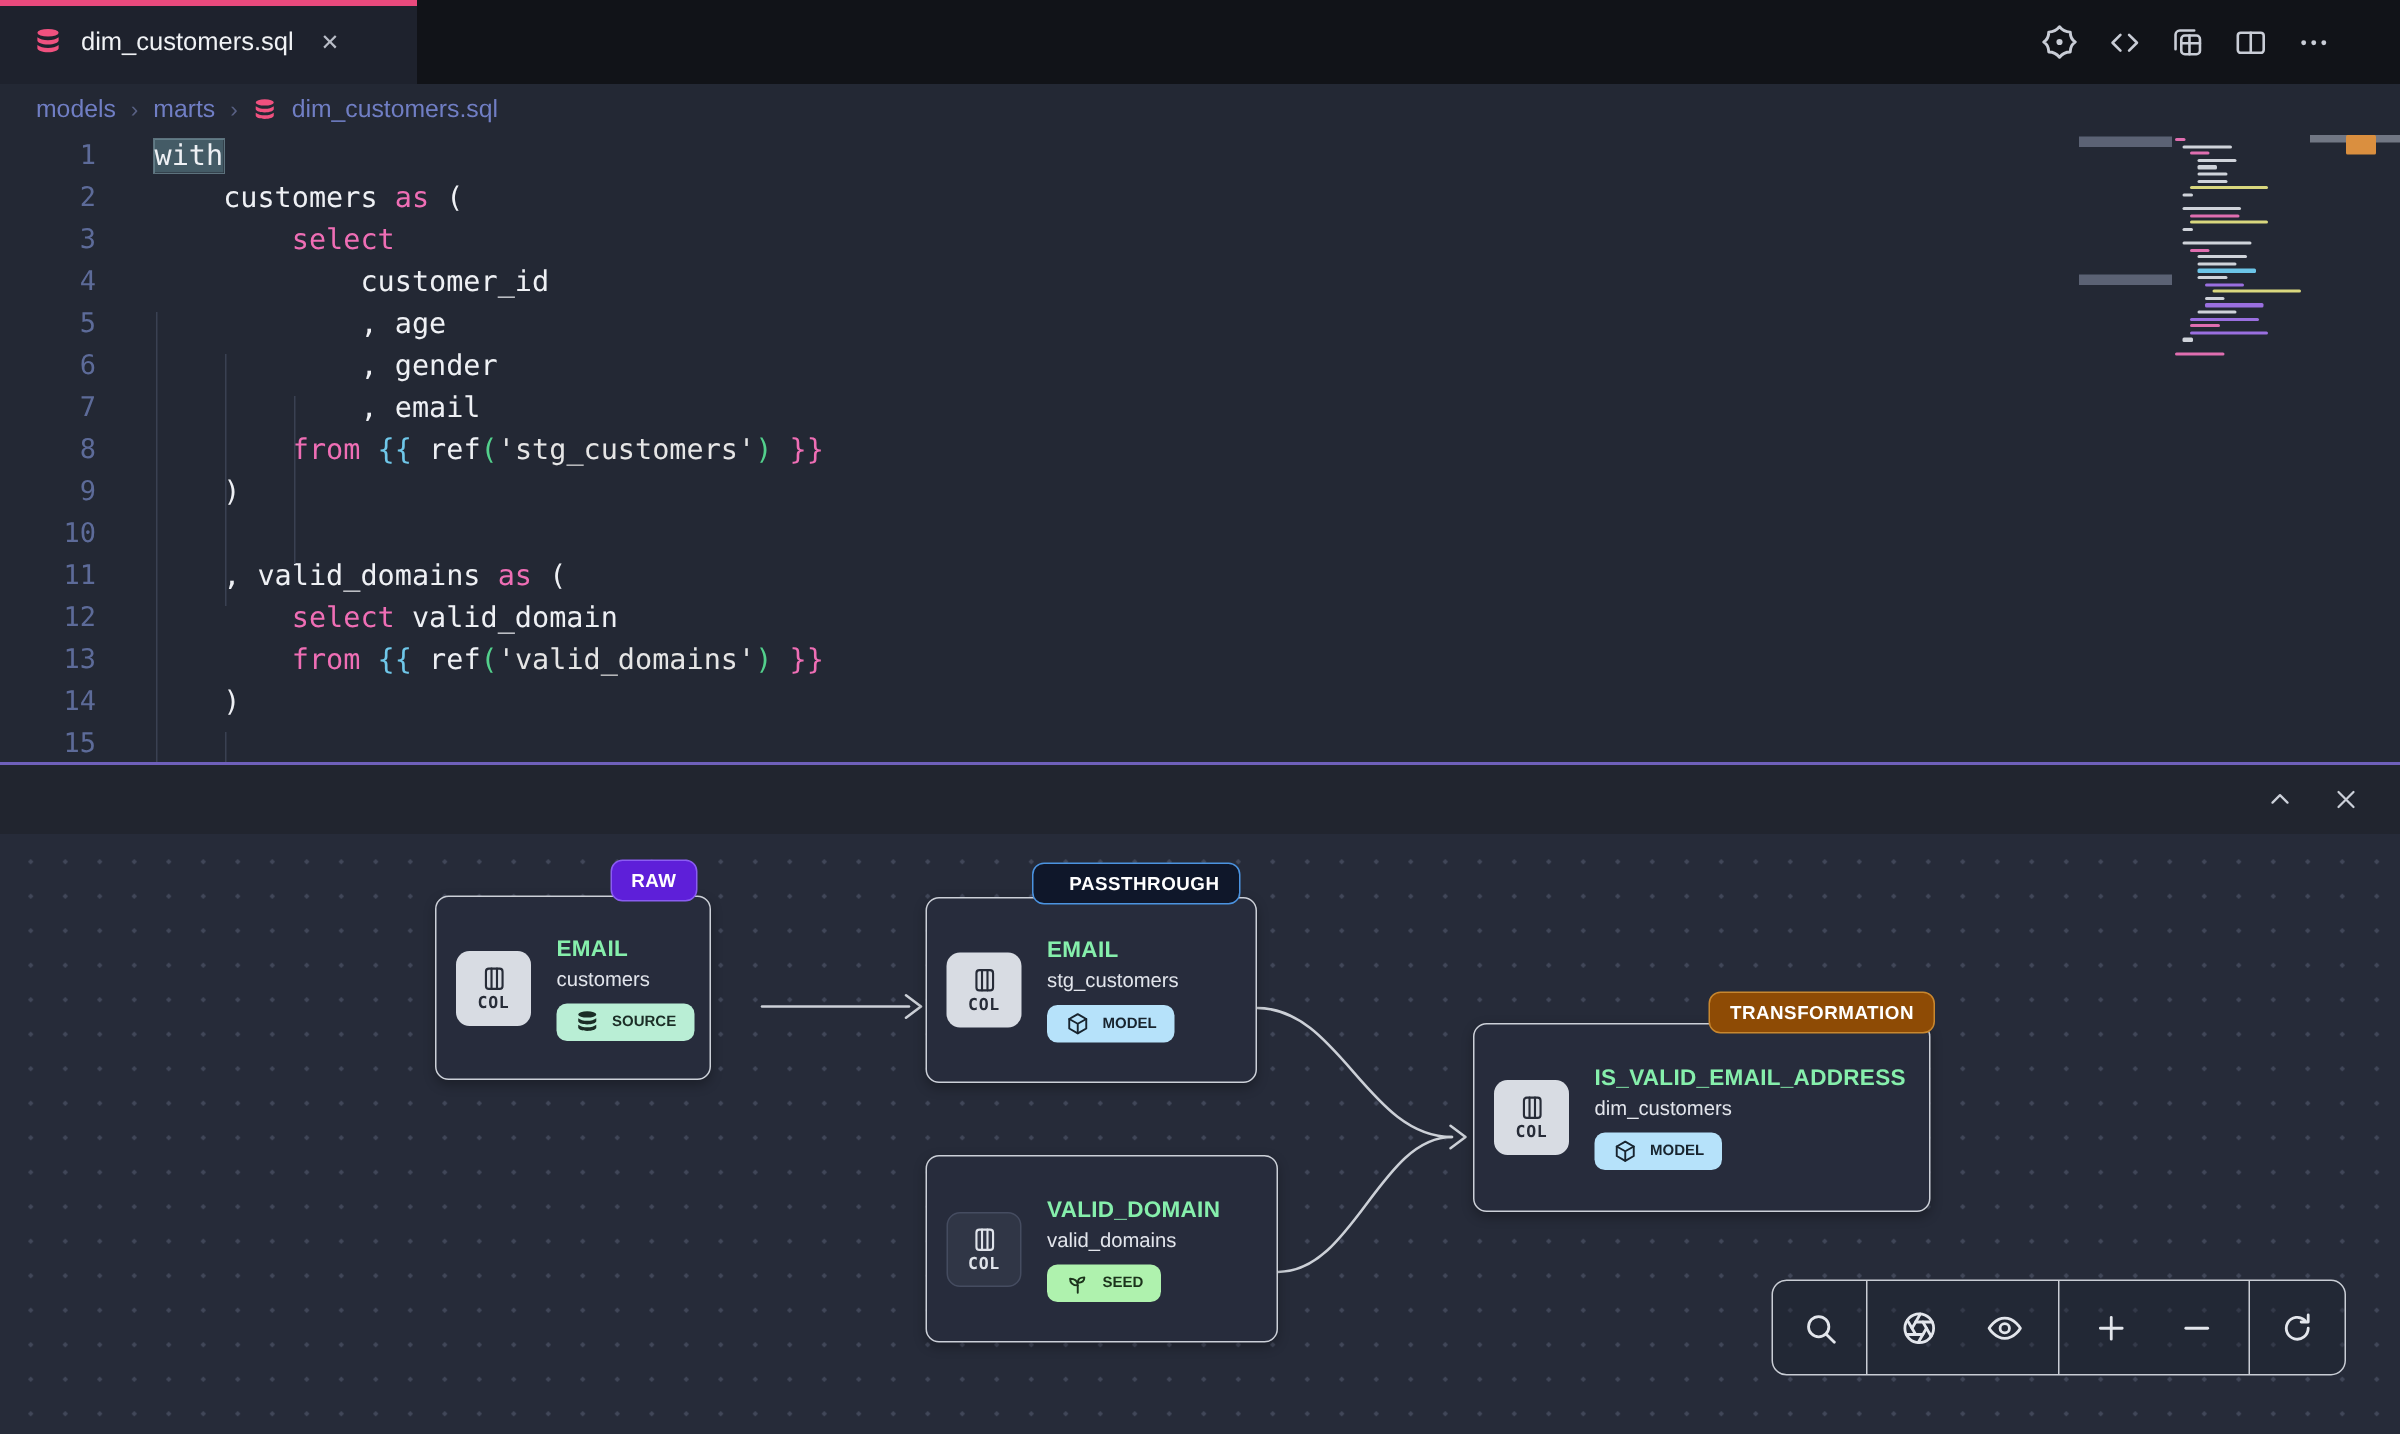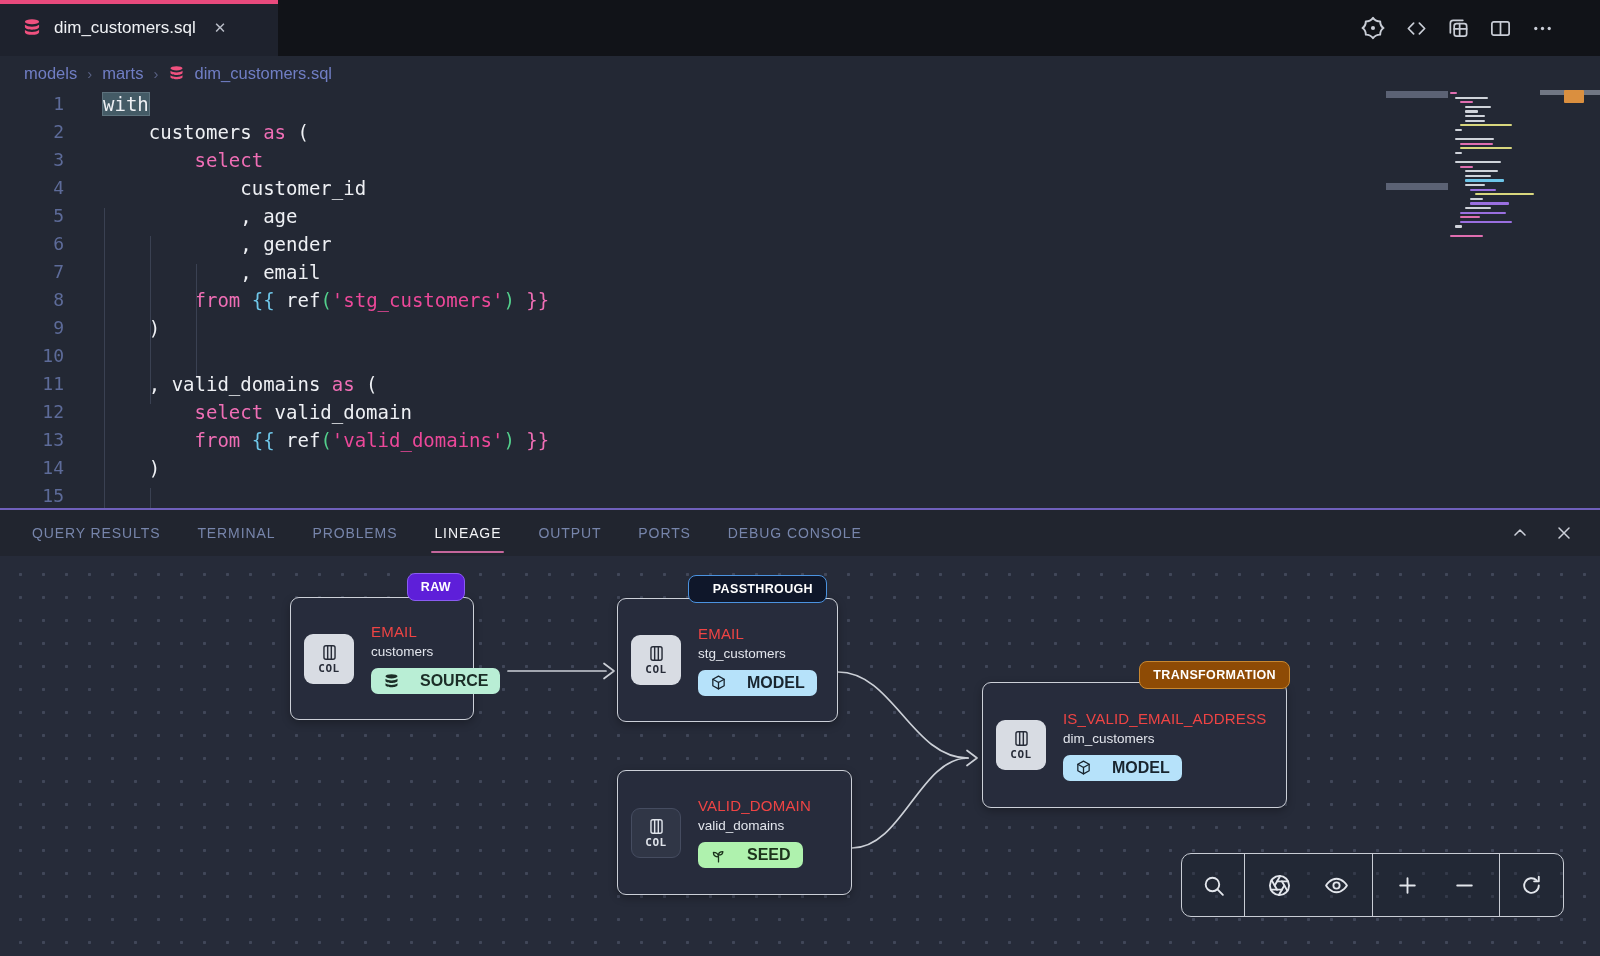--- a/index.html
+++ b/index.html
@@ -28,21 +28,21 @@
   .crumb .tab-dbicon { color:#f0517f; }
 
   
   .editor { position:absolute; left:0; top:90px; width:1600px; height:418px; background:#232834;
             overflow:hidden; font-family:"DejaVu Sans Mono", monospace; }
   .gutter { position:absolute; left:0; top:0; width:64px; text-align:right; color:#5d6b99;
             font-size:18px; }
   .gutter div { height:28px; line-height:28px; }
   .codepane { position:absolute; left:103px; top:0; font-size:19px; color:#eef0f4; white-space:pre; }
   .codepane .ln { height:28px; line-height:28px; }
-  .tk-kw { color:#ef6eb5; } .tk-id { color:#eef0f4; } .tk-str { color:#ec4899;text-align:right; }
+  .tk-kw { color:#ef6eb5; } .tk-id { color:#eef0f4; } .tk-str { color:#e5e5e5;text-align:right; }
   .tk-cy { color:#6fc7e9; } .tk-gr { color:#53d08c; } .tk-pk { color:#ef6eb5; }
   .sel { background:rgba(118,168,178,.40); box-shadow:0 0 0 1px rgba(165,205,215,.45); }
   .iguide { position:absolute; width:1px; background:#3a4152; }
   .mm-slab { position:absolute; height:7px; background:#5b6274; }
   .minimap { position:absolute; left:1448px; top:0; width:84px; height:418px; }
   .mm-row { position:absolute; height:2.2px; border-radius:1px; }
   .sb-strip { position:absolute; left:1540px; top:0; width:60px; height:5px; background:rgba(178,184,199,.55); }
   .sb-marker { position:absolute; left:1564px; top:0; width:20px; height:13px; background:#da8f3f; border-radius:1px; }
 
   
@@ -68,24 +68,24 @@
   .tag-purple { background:#5e1fd9; border:1.5px solid #8a5cf2; }
   .tag-blue   { background:#0f172a; border:1.5px solid #4b93e0;padding-left:24px; }
   .tag-orange { background:#8e4b05; border:1.5px solid #c8872f; }
   .colsq { width:50px; height:50px; border-radius:9px; display:flex; flex-direction:column;
            align-items:center; justify-content:center; gap:0px; margin-right:17px; flex:none; }
   .colsq.light { background:#d8dce3; color:#272c38; }
   .colsq.dark  { background:#303646; color:#dfe3ea; border:1px solid #454c60; }
   .col-label { font-size:11px; font-weight:700; letter-spacing:.5px;
                font-family:"DejaVu Sans Mono", monospace; }
   .node-text { display:flex; flex-direction:column; align-items:flex-start; }
-  .node-title { font-size:15px; font-weight:400; color:#ef4444; letter-spacing:.2px; }
+  .node-title { font-size:15px; font-weight:700; color:#86efac; letter-spacing:.2px; }
   .node-sub { font-size:13.5px; color:#e2e5ec; margin-top:4px; }
-  .type-badge { margin-top:9px; display:inline-flex; align-items:center; gap:20px; padding:4px 12px;
-                border-radius:7px; font-size:16px; font-weight:600; }
+  .type-badge { margin-top:9px; display:inline-flex; align-items:center; gap:8px; padding:4px 12px;
+                border-radius:7px; font-size:10px; font-weight:600; }
   .theme-mint  { background:#b9eed5; color:#1b2d26; }
   .theme-blue  { background:#b6e2fa; color:#18242e; }
   .theme-green { background:#aff2ae; color:#1c331c; }
 
   
   .ltoolbar { position:absolute; left:1181px; top:297px; width:383px; height:64px;
               border:1.5px solid #c9cdd5; border-radius:10px; display:flex;
               background:rgba(30,34,45,.35); color:#e3e6ec; }
   .lt-seg { display:flex; align-items:center; justify-content:space-evenly;
             border-right:1.5px solid #c9cdd5; height:100%; }
@@ -227,29 +227,20 @@
         <div class="mm-row" style="top:126.19999999999999px; left:12px; width:19.5px; background:#e06eb0;"></div>
         <div class="mm-row" style="top:130.79999999999998px; left:12px; width:52px; background:#9a6fe0;"></div>
         <div class="mm-row" style="top:135.39999999999998px; left:7px; width:6.5px; background:#cfd3da;"></div>
         <div class="mm-row" style="top:144.6px; left:2px; width:32.5px; background:#e06eb0;"></div>
       </div>
     <div class="sb-strip"></div>
     <div class="sb-marker"></div>
   </div>
 
   <div class="panelbar">
-    <div style="display:flex; height:100%;" id="ptabs">
-        <div class="ptab">QUERY RESULTS</div>
-        <div class="ptab">TERMINAL</div>
-        <div class="ptab">PROBLEMS</div>
-        <div class="ptab active">LINEAGE</div>
-        <div class="ptab">OUTPUT</div>
-        <div class="ptab">PORTS</div>
-        <div class="ptab">DEBUG CONSOLE</div>
-      </div>
     <div class="panel-actions" id="panel-actions">
         <span style="display:flex;">
           <svg width="20" height="20" viewBox="0 0 24 24" fill="none" stroke="currentColor" stroke-width="1.8" stroke-linecap="round" stroke-linejoin="round">
             <polyline points="6 14.5 12 8.5 18 14.5"></polyline>
           </svg>
         </span>
         <span style="display:flex;">
           <svg width="20" height="20" viewBox="0 0 24 24" fill="none" stroke="currentColor" stroke-width="1.8" stroke-linecap="round" stroke-linejoin="round">
             <path d="M6 6l12 12M18 6L6 18"></path>
           </svg>

